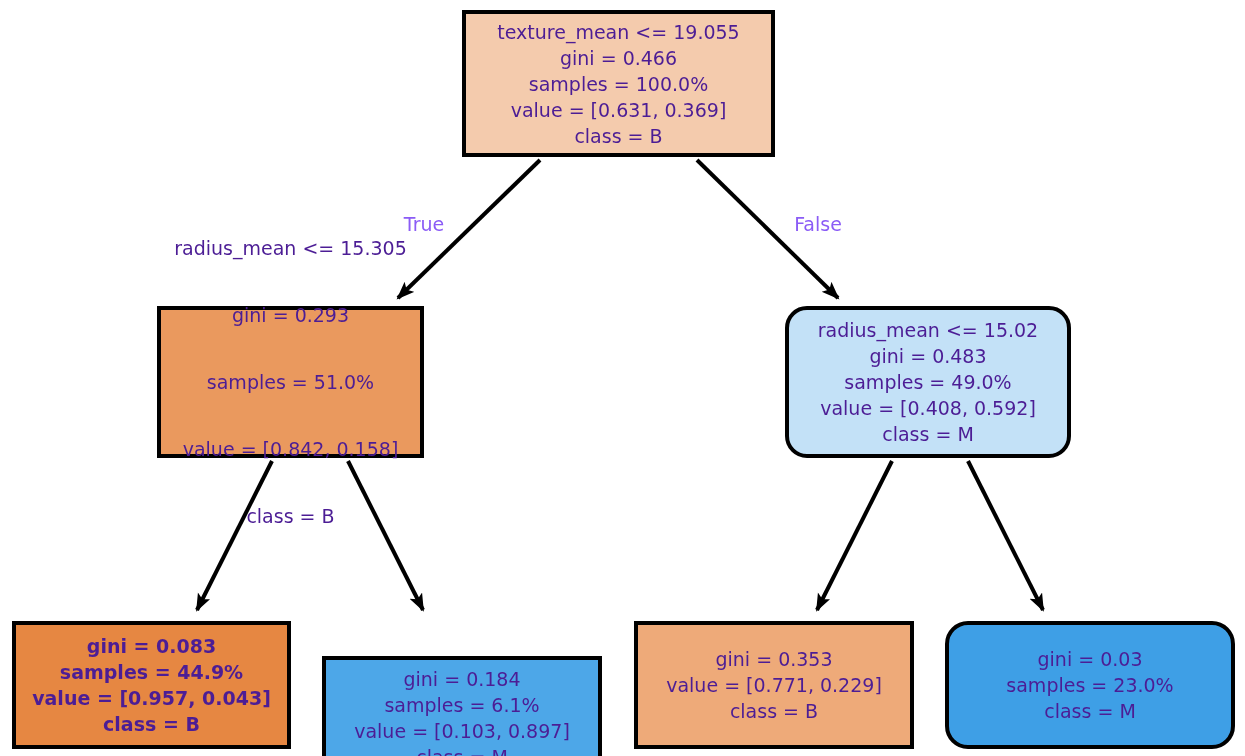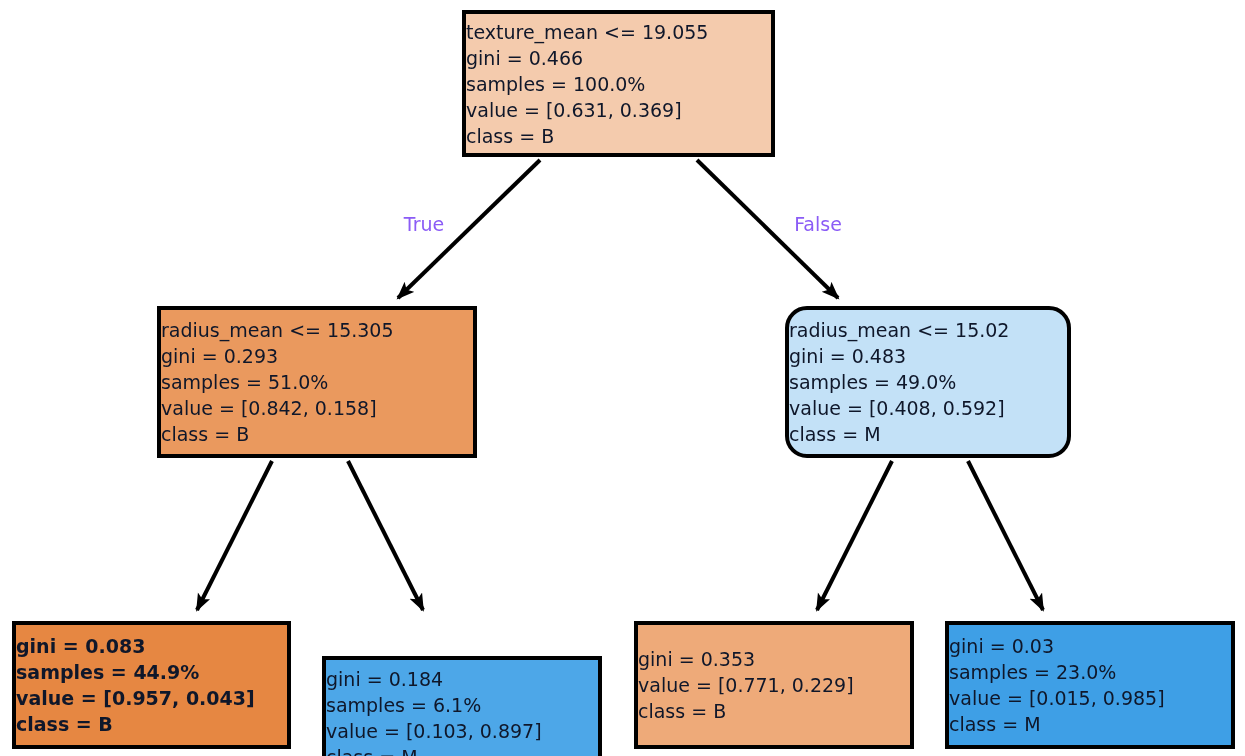--- a/index.html
+++ b/index.html
@@ -23,34 +23,34 @@
     height: 756px;
     pointer-events: none;
   }
   .node {
     position: absolute;
     box-sizing: border-box;
     border: 4px solid #000000;
     display: flex;
     flex-direction: column;
     justify-content: center;
-    align-items: flex-start;
+    align-items: center;
     text-align: center;
-    color: #0f172a;
+    color: #4c1d95;
     font-size: 19px;
     line-height: 26px;
     white-space: nowrap;
   }
   .node-root  { left: 462px; top: 10px;  width: 313px; height: 147px; }
-  .node-left  { left: 157px; top: 306px; width: 320px; height: 152px; }
+  .node-left  { left: 157px; top: 306px; width: 267px; height: 152px; gap: 41px; }
   .node-right { left: 785px; top: 306px; width: 286px; height: 152px; border-radius: 22px; }
   .node-leaf1 { left: 12px;  top: 621px; width: 279px; height: 128px; font-weight: bold; }
   .node-leaf2 { left: 322px; top: 656px; width: 280px; height: 124px; }
   .node-leaf3 { left: 634px; top: 621px; width: 280px; height: 128px; }
-  .node-leaf4 { left: 945px; top: 621px; width: 290px; height: 128px; }
+  .node-leaf4 { left: 945px; top: 621px; width: 290px; height: 128px; border-radius: 23px; }
   .edge-label {
     position: absolute;
     transform: translate(-50%, -50%);
     font-size: 19px;
     color: #8b5cf6;
     background: transparent;
   }
   .edge-label-true  { left: 424px; top: 224px; }
   .edge-label-false { left: 818px; top: 224px; }
 </style>
@@ -116,17 +116,16 @@
 
   <div class="node node-leaf3" style="background-color: rgb(238, 170, 121);">
     <span>gini = 0.353</span>
     <span>value = [0.771, 0.229]</span>
     <span>class = B</span>
   </div>
 
   <div class="node node-leaf4" style="background-color: rgb(62, 159, 230);">
     <span>gini = 0.03</span>
     <span>samples = 23.0%</span>
-    <span>value = [0.015, 0.985]</span>
     <span>class = M</span>
   </div>
 
 </div>
 
 </body></html>

